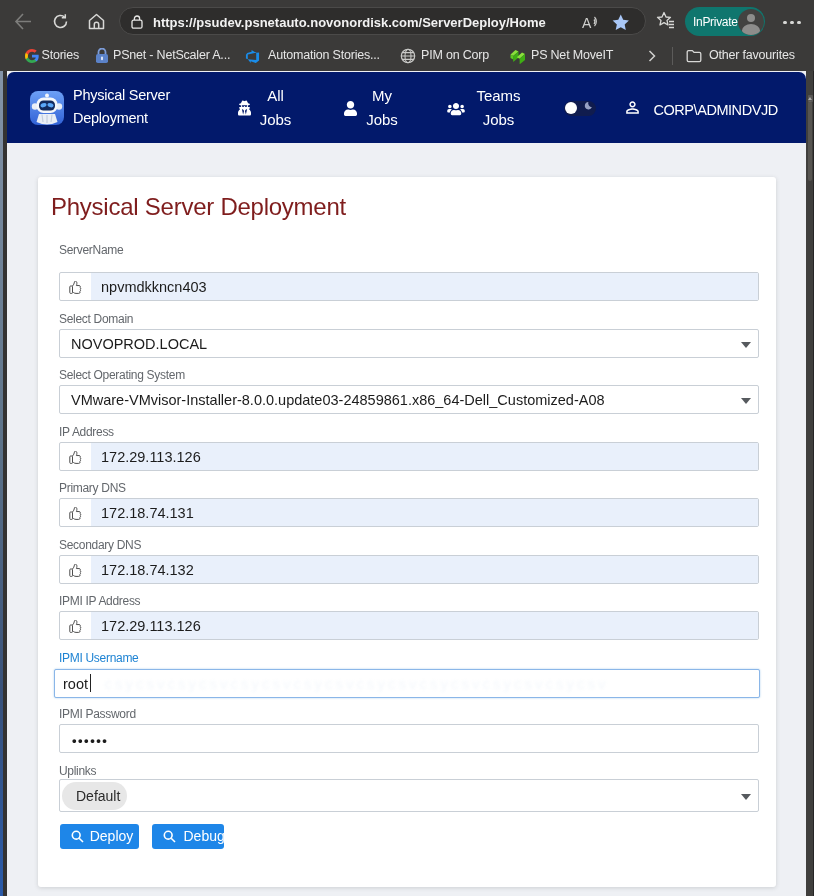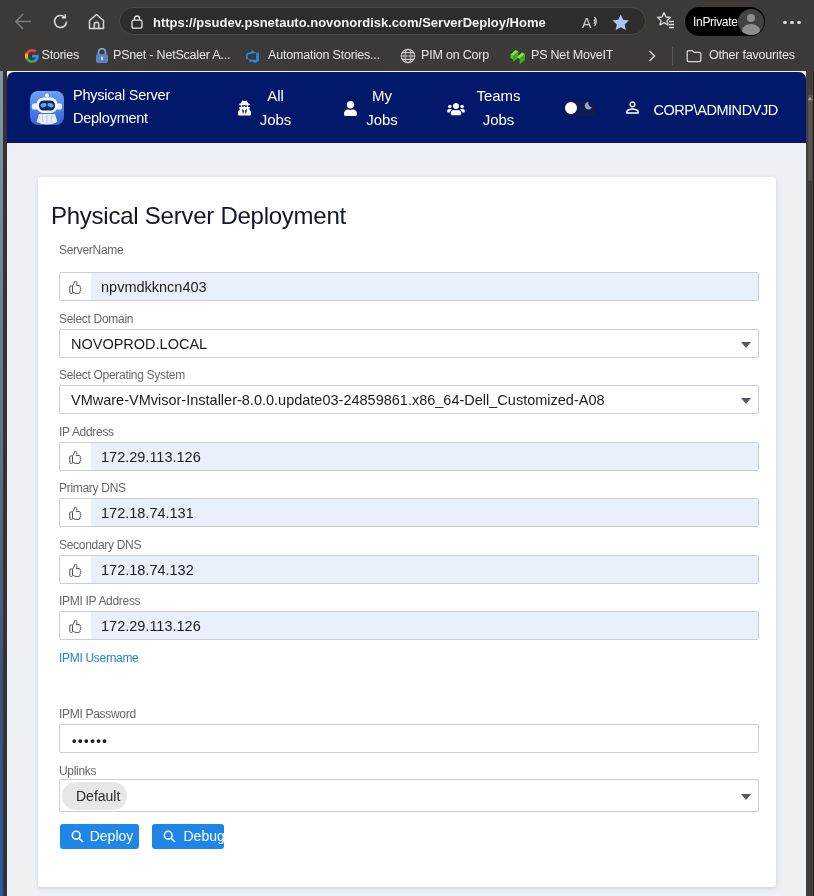--- a/index.html
+++ b/index.html
@@ -9,21 +9,21 @@
   .abs { position:absolute; }
 
   
   #toolbar { position:absolute; left:0; top:0; width:744px; height:43px; background:#3b3a39; }
   #bookbar { position:absolute; left:0; top:43px; width:814px; height:28px; background:#3b3a39; }
   #chromeline { position:absolute; left:0; top:70.5px; width:814px; height:2px; background:#262525; }
   #addrbar { position:absolute; left:119px; top:7px; width:527px; height:28px;
     background:#2e2d2c; border:1px solid #4b4a49; border-radius:14px; }
   .url { position:absolute; left:33px; top:7px; font-size:13px; font-weight:bold; color:#f2f2f2; letter-spacing:0px; }
   #inprivate { position:absolute; left:685px; top:7px; width:80px; height:29px; border-radius:15px;
-    background:#000000; }
+    background:#0f766e; }
   #inprivate span { position:absolute; left:8px; top:7.5px; font-size:12px; letter-spacing:-0.3px; color:#fff; }
   #avatar { position:absolute; right:1.5px; top:1.5px; width:26px; height:26px; border-radius:50%;
     background:#424240; overflow:hidden; }
   #avatar .hd { position:absolute; left:9px; top:5px; width:8.5px; height:8.5px; border-radius:50%; background:#8d8d8b; }
   #avatar .bd { position:absolute; left:4px; top:15px; width:18px; height:13px; border-radius:50%; background:#8d8d8b; }
   .bm { position:absolute; top:5px; height:20px; font-size:12.5px; letter-spacing:-0.2px; color:#e6e6e6; white-space:nowrap; }
 
   
   #page { position:absolute; left:7px; top:71px; width:799px; height:825px; background:#eef0f4; }
   #navbar { position:absolute; left:0; top:1px; width:799px; height:71px; background:#02196b;
@@ -31,21 +31,21 @@
   .nav-white { color:#fff; }
   #brand { position:absolute; left:66px; top:11.5px; font-size:14.5px; letter-spacing:-0.25px; color:#fff; line-height:23.5px; }
   .navitem { position:absolute; top:12px; color:#fff; font-size:15px; line-height:23.5px; text-align:center; }
 
   #scrollstrip { position:absolute; left:806px; top:71px; width:8px; height:825px; background:#403f3d; border-right:1px solid #262525; }
   #scrollstrip .thumb { position:absolute; left:2px; top:30px; width:4px; height:80px; background:#575551; border-radius:2px;}
 
   
   #card { position:absolute; left:30.5px; top:105.5px; width:738.5px; height:710px; background:#fff;
     border-radius:3px; box-shadow:0 1px 4px rgba(60,64,67,.18); }
-  #card h1 { position:absolute; left:13.5px; top:25px; font-size:24px; letter-spacing:-0.25px; font-weight:normal; color:#0f172a; }
+  #card h1 { position:absolute; left:13.5px; top:16px; font-size:24px; letter-spacing:-0.25px; font-weight:normal; color:#7f1d1d; }
   .lbl { position:absolute; left:21.5px; font-size:12px; letter-spacing:-0.3px; color:#63676c; }
   .fld { position:absolute; left:21.5px; width:700px; height:29px; background:#fff;
     border:1px solid #c9cfd6; border-radius:2px; }
   .fld .fill { position:absolute; left:31px; top:0; right:0; bottom:0; background:#e9f0fb; }
   .fld .txt { position:absolute; left:41px; top:6px; font-size:14.5px; color:#1c1c1c; }
   .sel .txt { left:11px; }
   .thumbic { position:absolute; left:9px; top:8px; }
   .caret { position:absolute; right:7.5px; top:12px; width:0; height:0;
     border-left:5.5px solid transparent; border-right:5.5px solid transparent; border-top:6px solid #565a5e; }
   .btn { position:absolute; height:25px; background:#1e86e8; border-radius:3px; color:#fff;
@@ -263,20 +263,25 @@
       <div class="lbl" style="top:417.5px">IPMI IP Address</div>
       <div class="fld" style="top:434.5px">
         <div class="fill"></div>
         <svg class="thumbic" width="13" height="13" viewBox="0 0 13 13">
             <use href="#thumb"></use>
           </svg>
         <div class="txt">172.29.113.126</div>
       </div>
 
       <div class="lbl" style="top:474px;color:#1e83d3">IPMI Username</div>
+      <div class="fld" style="top:492px;left:16px;width:706.5px;border:1px solid #8ab6e8;box-shadow:0 0 2px rgba(30,130,210,.4)">
+        <div class="txt" style="left:8.5px">root</div>
+        <div class="abs" style="left:35.5px;top:4px;width:1.2px;height:18px;background:#222"></div>
+        <div class="abs" style="left:50px;top:5px;right:10px;bottom:4px;color:#b9cfe8;opacity:0.17;font-size:15px;letter-spacing:3px;overflow:hidden;white-space:nowrap;filter:blur(1.5px)">csycsvcsycsvcsycsvcsycsvcsycsvcsycsvcsycsvcsycsv</div>
+      </div>
 
       <div class="lbl" style="top:530.5px">IPMI Password</div>
       <div class="fld" style="top:547.5px">
         <div class="txt" style="left:12px;font-size:13px;letter-spacing:1.5px;font-weight:bold;top:8px">••••••</div>
       </div>
 
       <div class="lbl" style="top:587px">Uplinks</div>
       <div class="fld sel" style="top:602px;height:33px">
         <div class="abs" style="left:2px;top:2.5px;width:65px;height:28px;border-radius:14px;background:#e7e7e7"></div>
         <div class="abs" style="left:16px;top:8px;font-size:14px;color:#2b2b2b">Default</div>

